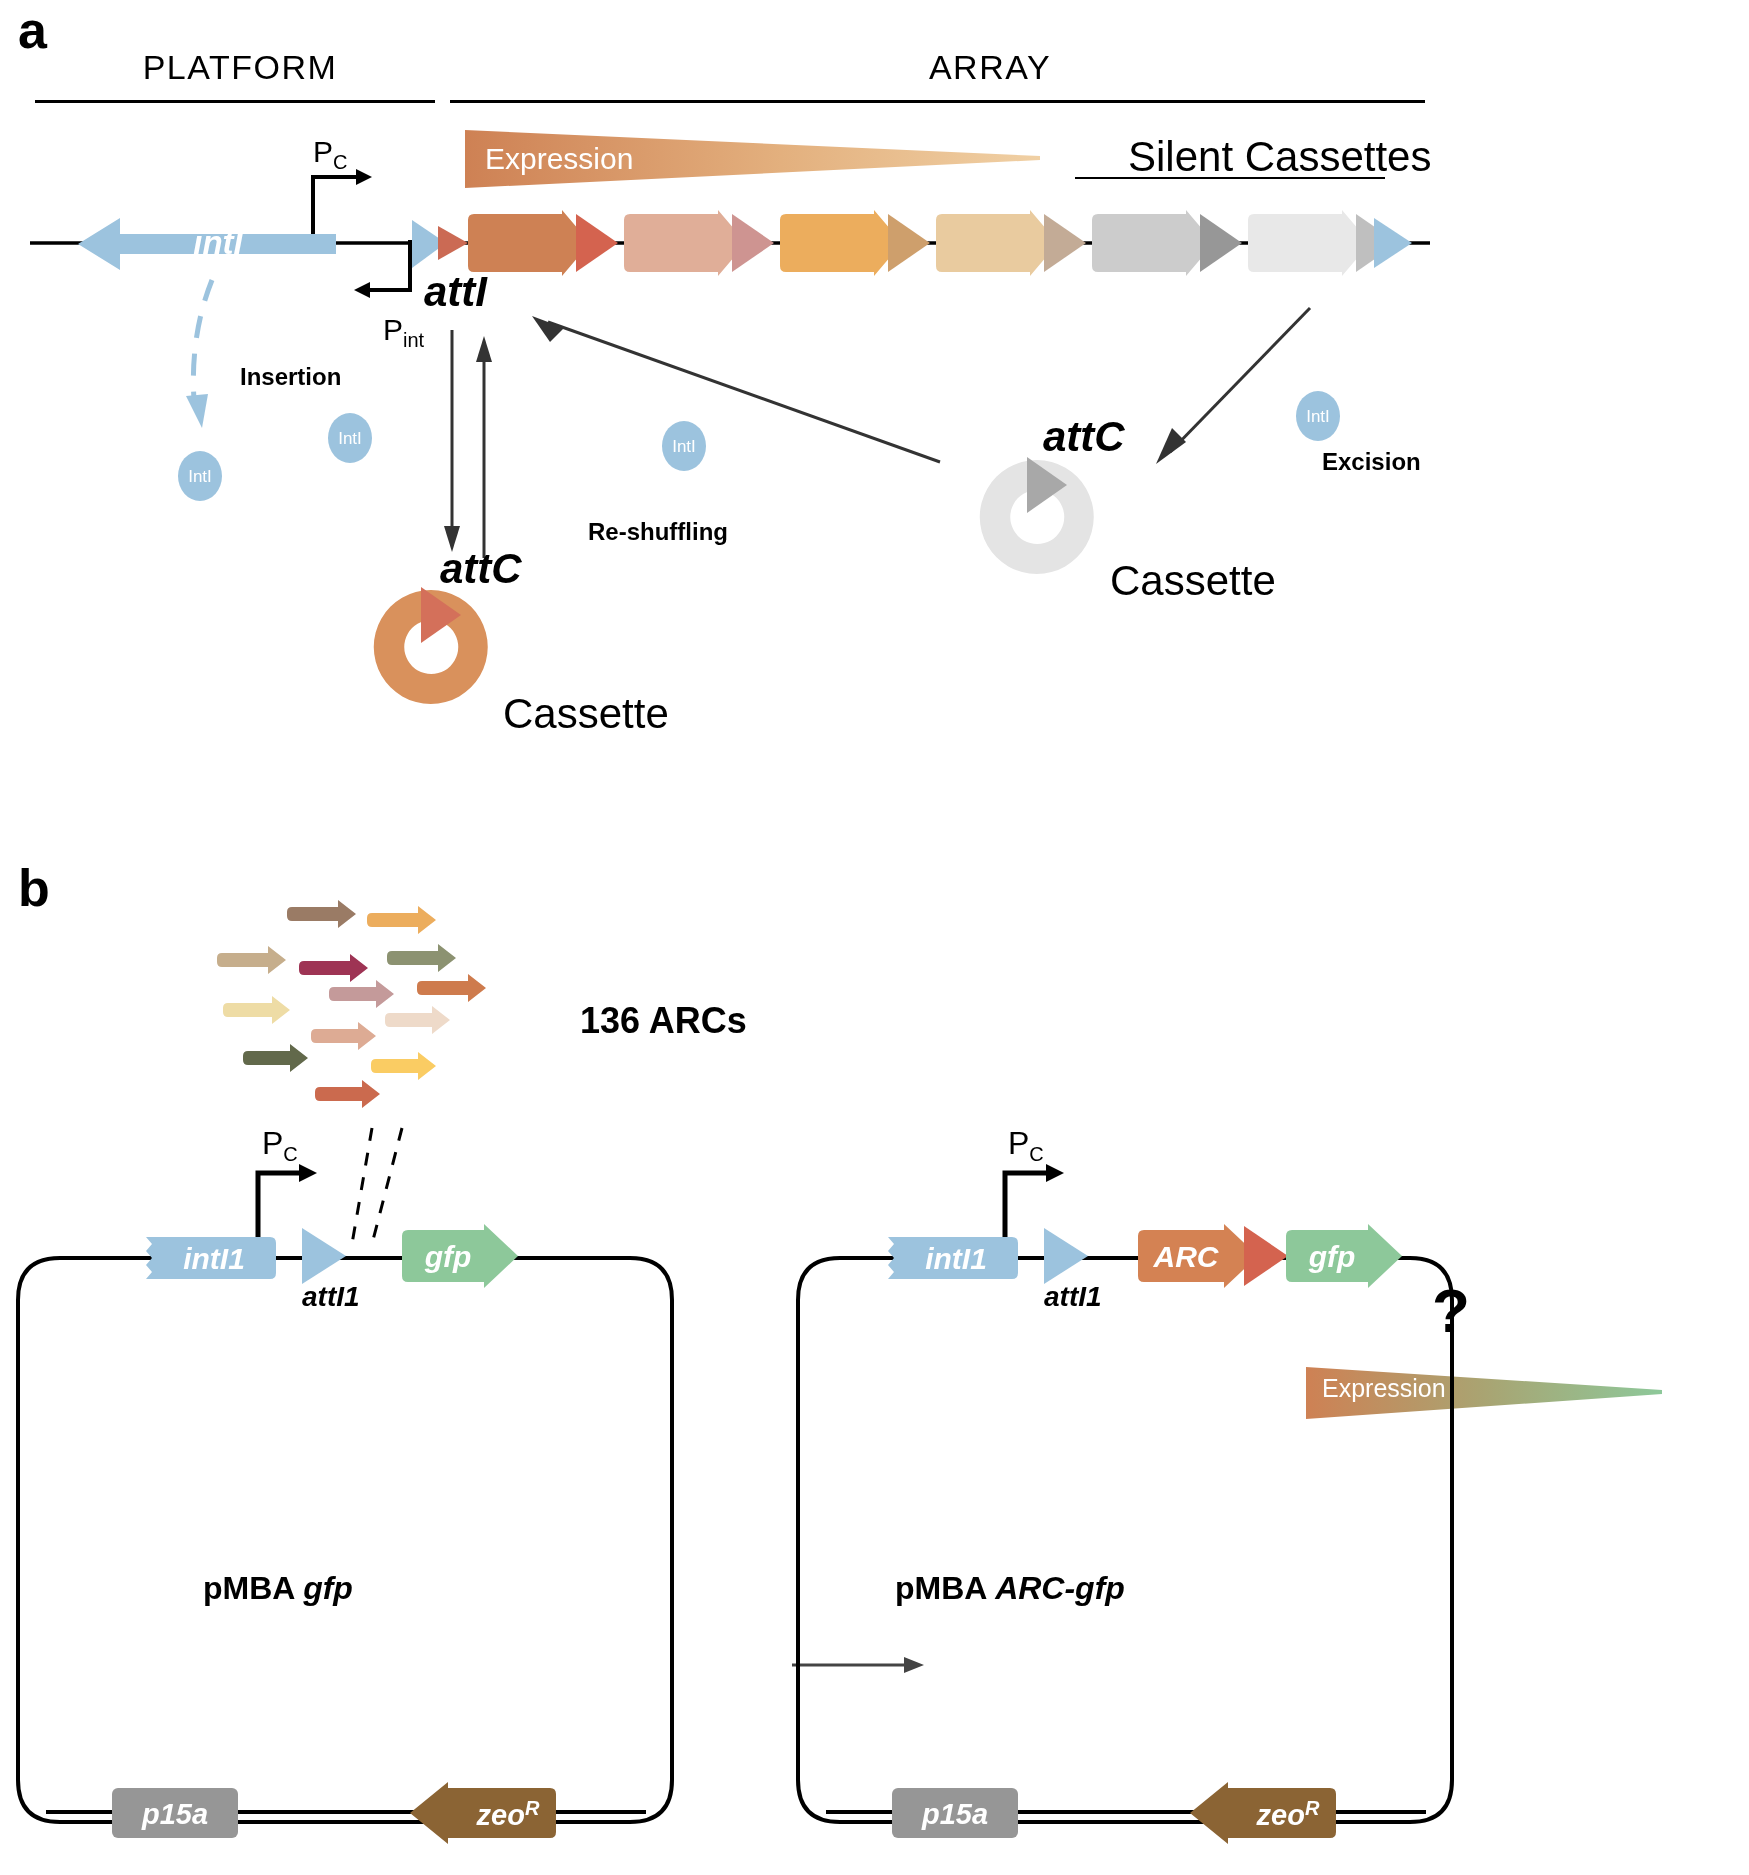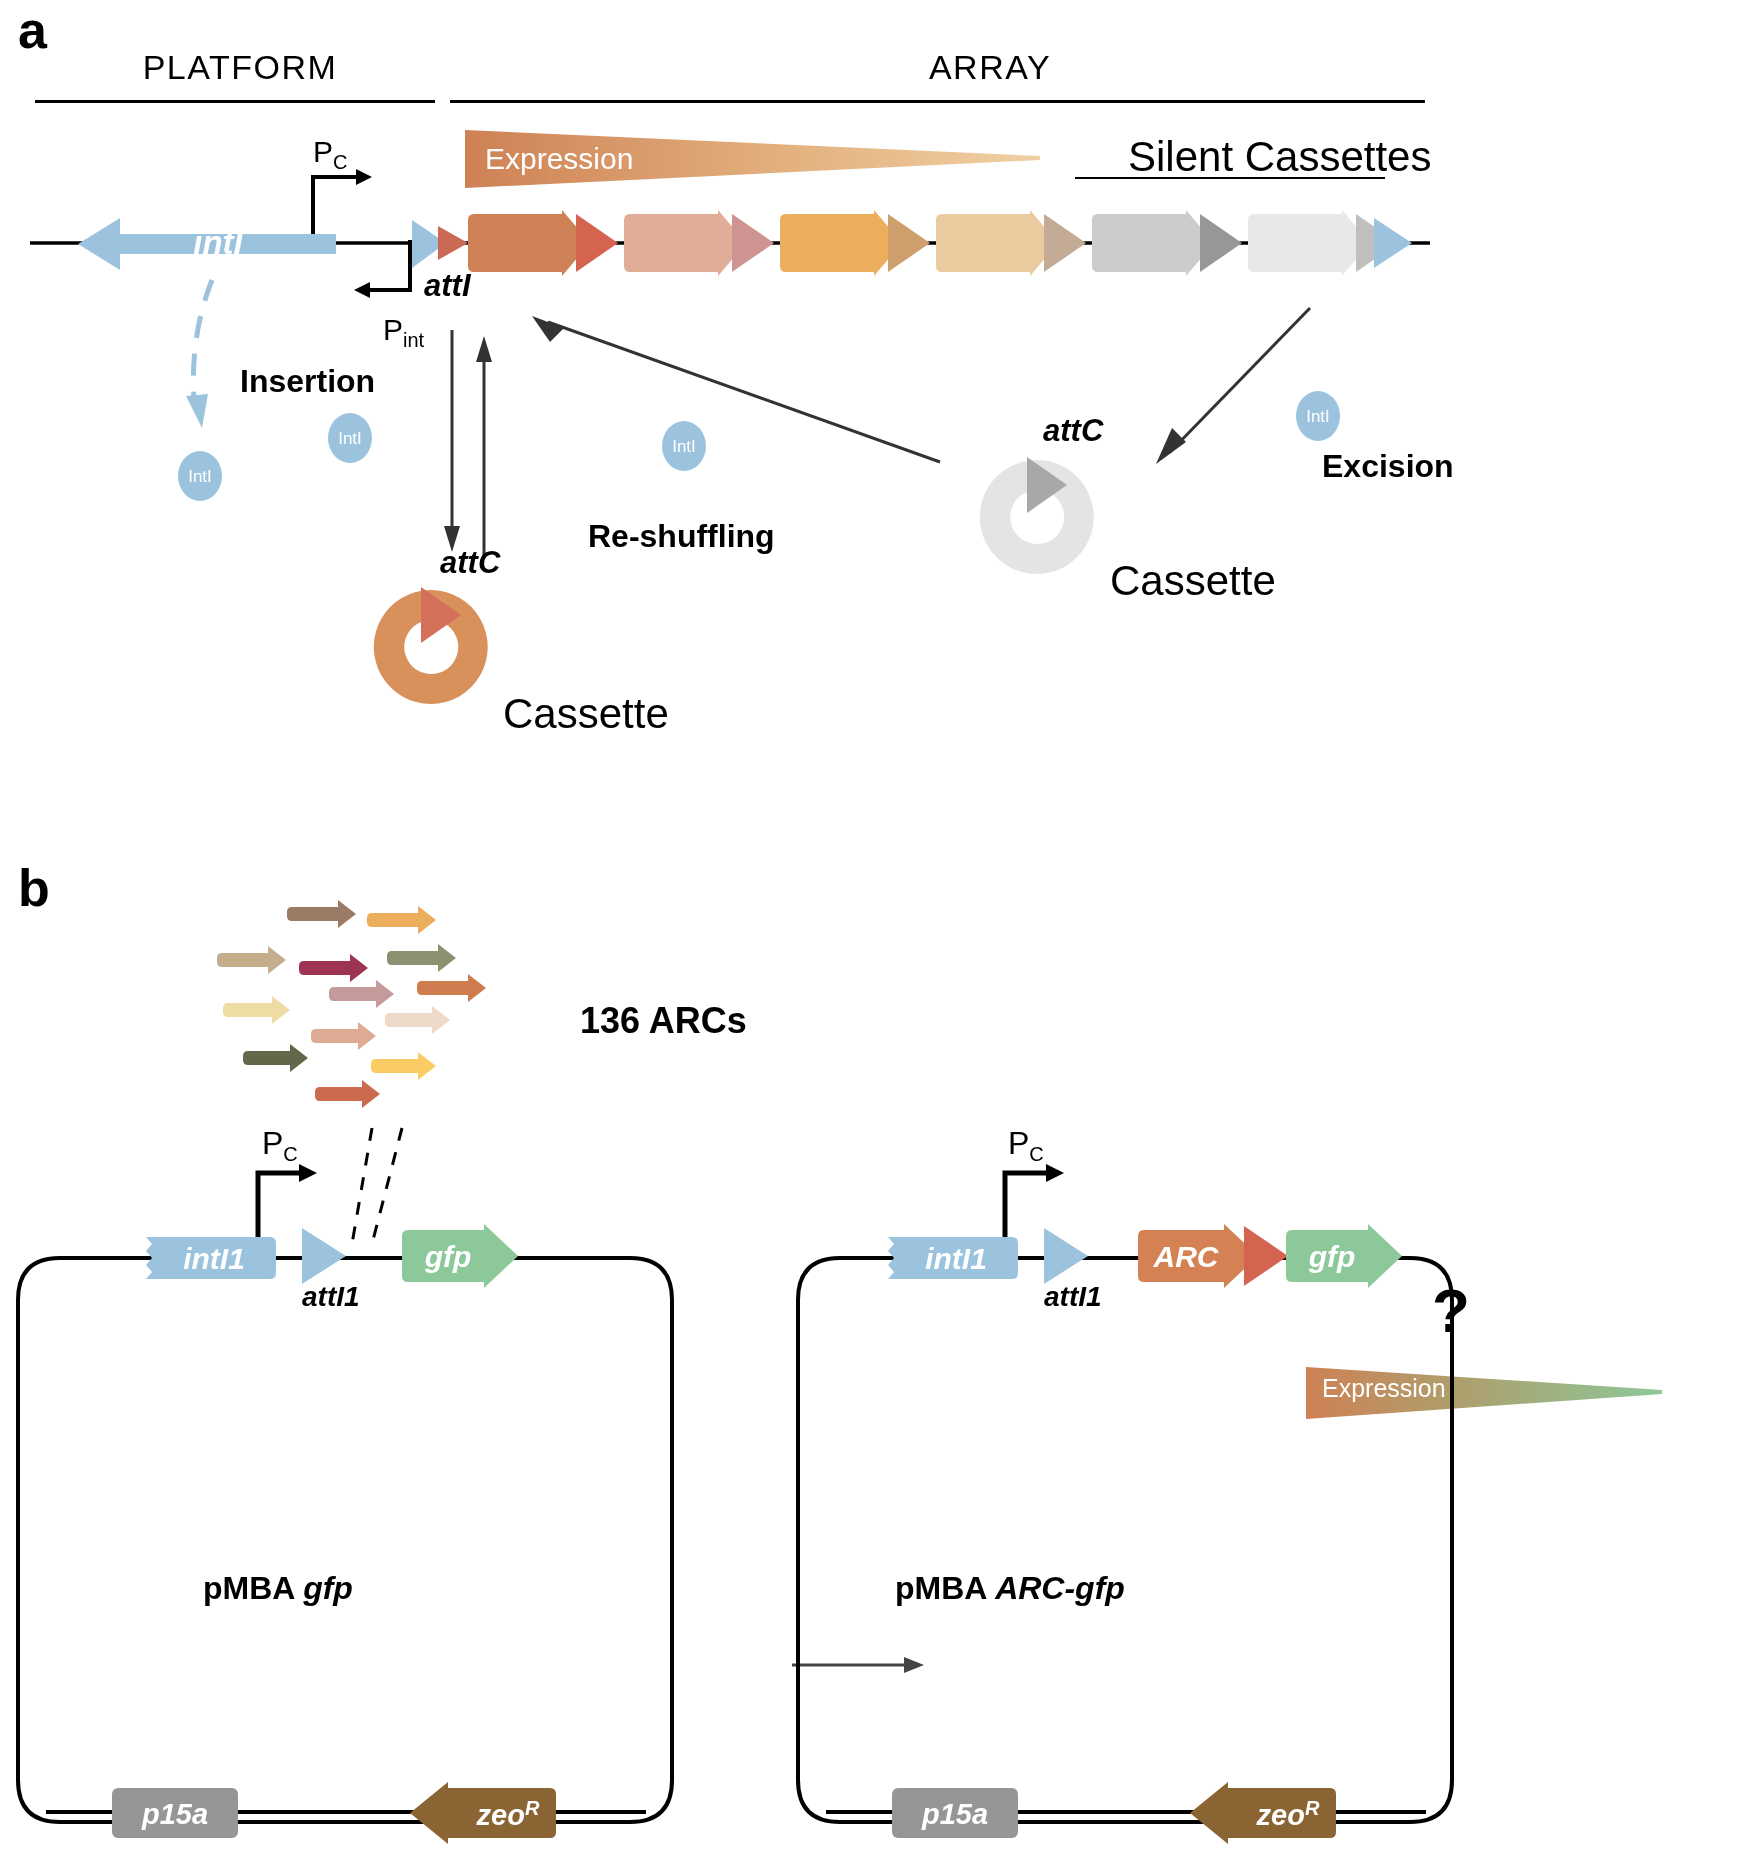--- a/index.html
+++ b/index.html
@@ -29,27 +29,27 @@
     letter-spacing: 1.5px;
     text-align: center;
   }
   .rule {
     position: absolute;
     height: 3px;
     background: #000;
   }
   .lbl-italic {
     position: absolute;
-    font-size: 31px;
+    font-size: 42px;
     font-style: italic;
     font-weight: bold;
   }
   .lbl-bold {
     position: absolute;
-    font-size: 32px;
+    font-size: 24px;
     font-weight: bold;
   }
   .lbl-plain {
     position: absolute;
     font-size: 42px;
   }
   .promoter-lbl {
     position: absolute;
     font-size: 30px;
   }

